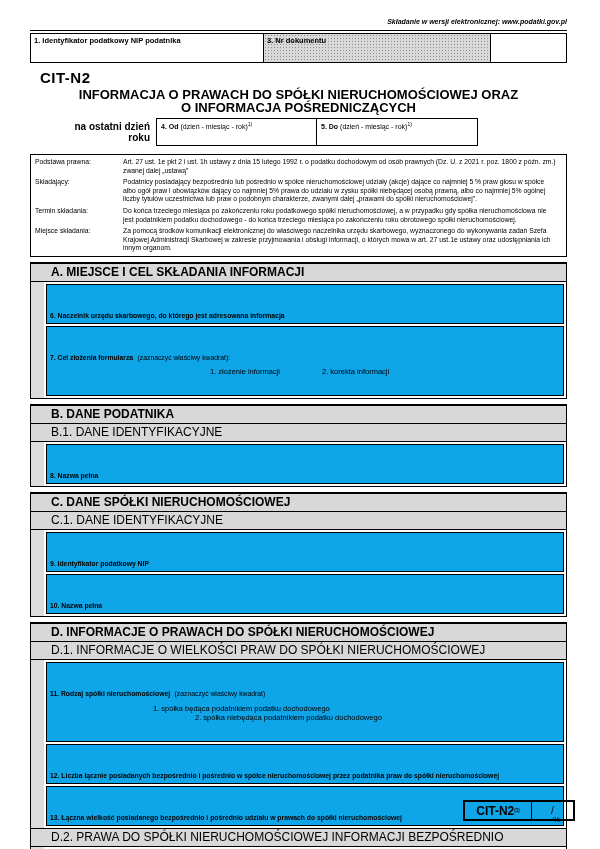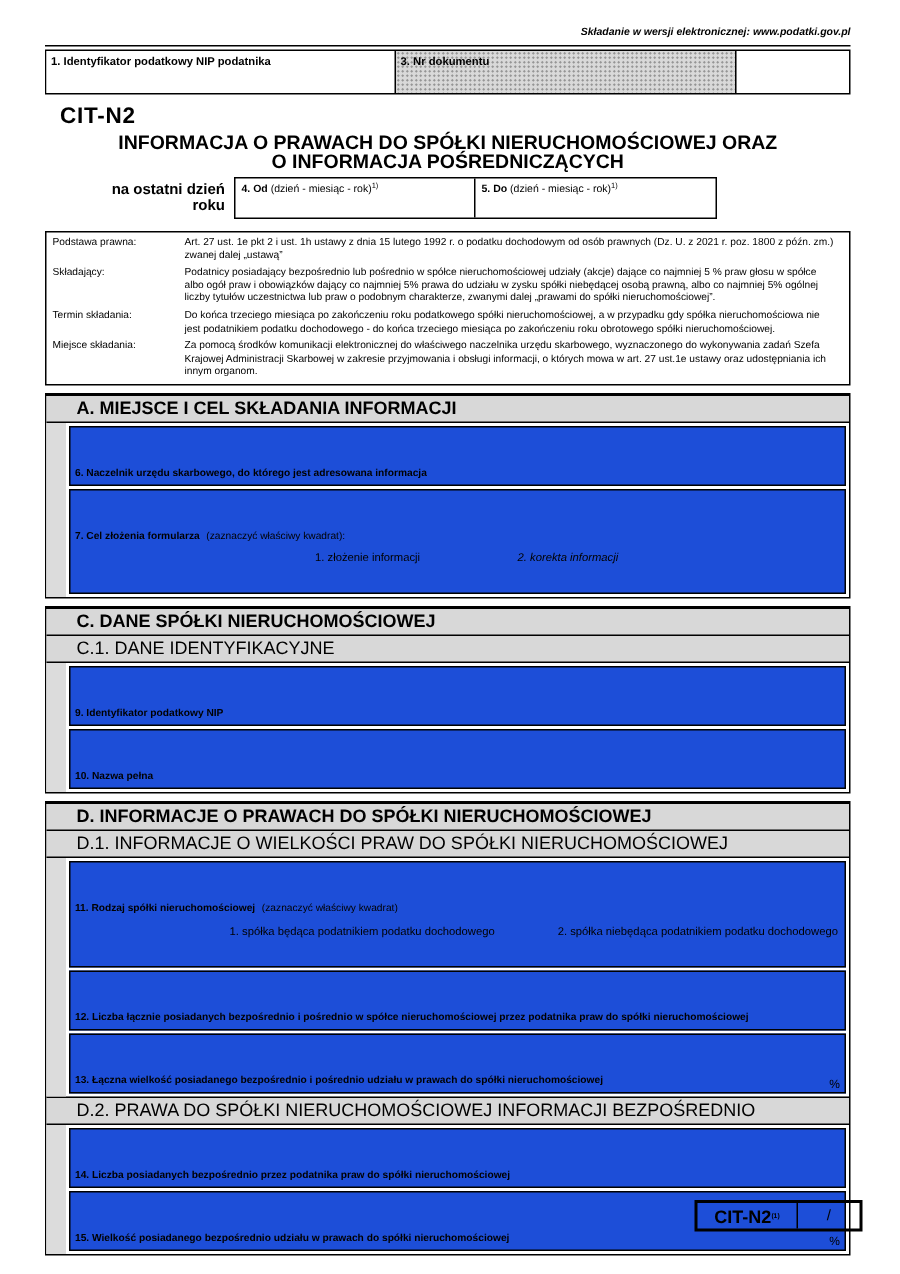--- a/index.html
+++ b/index.html
@@ -42,30 +42,30 @@
 
   
   .block{border:1px solid #000;border-top:2px solid #000;margin-top:5px;}
   .bar{background:#d8d8d8;border-bottom:1px solid #000;height:17px;line-height:17px;
        padding-left:20px;font-size:12px;overflow:hidden;white-space:nowrap;}
   .bar.major{font-weight:bold;}
   .bar.bt{border-top:1px solid #000;}
   .body{display:flex;background:#fff;}
   .gutter{width:13px;background:#dcdcdc;}
   .fields{flex:1;padding:2px 2px 2px 2px;}
-  .fieldbox{position:relative;border:1px solid #000;background:#1d4ed8;margin-bottom:2px;
+  .fieldbox{position:relative;border:1px solid #000;background:#0ea5e9;margin-bottom:2px;
             padding:19px 3px;box-sizing:border-box;}
   .fieldbox:last-child{margin-bottom:0;}
   .flabel{font-size:6.8px;font-weight:bold;}
   .fhint{font-size:6.8px;font-weight:normal;}
   .opts{display:flex;font-size:7.5px;margin-top:3px;}
   .opts .opt{cursor:default;}
   .opts7 .opt1{margin-left:160px;}
-  .opts7 .opt2{margin-left:65px;font-style:italic;}
-  .opts11{margin-left:103px;margin-top:4px;}
+  .opts7 .opt2{margin-left:42px;}
+  .opts11{margin-left:103px;margin-top:4px;flex-direction:column;}
   .opts11 .opt2{margin-left:42px;}
   .opts11b{margin-left:103px;margin-top:6px;margin-bottom:3px;}
   .pct{position:absolute;right:3px;bottom:1px;font-size:8px;}
 
   .h25{height:25px;} .h20{height:20px;} .h27{height:27px;} .h28{height:28px;}
   .h30{height:30px;} .h26{height:26px;}
 
   
   .footer-box{position:absolute;left:463px;top:800px;width:112px;height:21px;
               display:flex;border:2px solid #000;box-sizing:border-box;}
@@ -139,20 +139,32 @@
             </div>
             <div class="opts opts7">
               <span class="opt opt1">1. złożenie informacji</span>
               <span class="opt opt2">2. korekta informacji</span>
             </div>
           </div>
         </div>
       </div>
     </div>
 
+    <div class="block">
+      <div class="bar major">B.  DANE PODATNIKA</div>
+      <div class="bar">B.1. DANE IDENTYFIKACYJNE</div>
+      <div class="body">
+        <div class="gutter"></div>
+        <div class="fields">
+          <div class="fieldbox h28">
+            <span class="flabel">8. Nazwa pełna</span>
+          </div>
+        </div>
+      </div>
+    </div>
 
     <div class="block">
       <div class="bar major">C. DANE SPÓŁKI NIERUCHOMOŚCIOWEJ</div>
       <div class="bar">C.1. DANE IDENTYFIKACYJNE</div>
       <div class="body">
         <div class="gutter"></div>
         <div class="fields">
           <div class="fieldbox h25">
             <span class="flabel">9. Identyfikator podatkowy NIP</span>
           </div>

